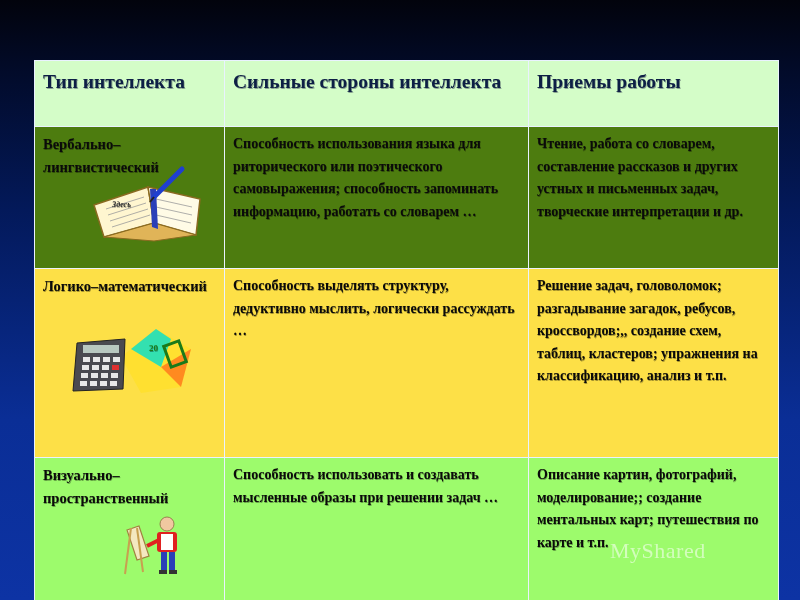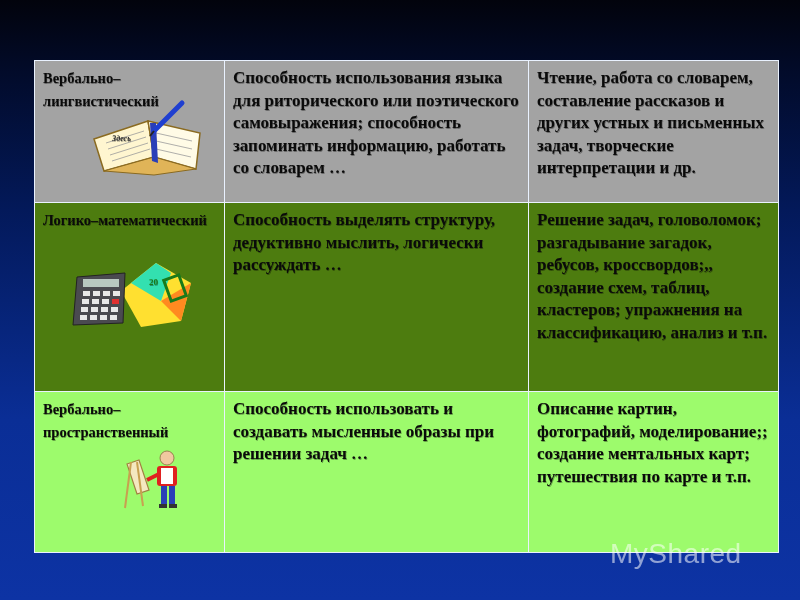--- a/index.html
+++ b/index.html
@@ -10,55 +10,60 @@
     }
     .slide-table {
       position: absolute; left: 34px; top: 60px; width: 744px;
       border-collapse: collapse; table-layout: fixed;
     }
     .slide-table td, .slide-table th {
       border: 1.5px solid #eaf2ff;
       vertical-align: top; text-align: left;
       padding: 6px 8px 4px 8px;
       font-weight: bold; color: #0a0a0a;
-      font-size: 17px; line-height: 22.5px;
+      font-size: 14px; line-height: 22.5px;
       text-shadow: 0.6px 0.6px 0 rgba(0,0,0,0.35);
     }
     .slide-table th {
       background: #d4fdc8; color: #0d1f45;
       font-size: 19.5px; line-height: 26px;
       padding-top: 8px; height: 53px;
       text-shadow: 0.8px 0.8px 0 rgba(0,0,40,0.35);
     }
     .col1 { width: 190px; } .col2 { width: 304px; } .col3 { width: 250px; }
-    .row-verbal td { background: #a3a3a3; height: 131px; }
-    .row-logic td { background: #4d7c0f; height: 178px; margin-left: 38px; }
+    .row-verbal td { background: #4d7c0f; height: 131px; }
+    .row-logic td { background: #fde047; height: 178px; margin-left: 38px; }
     .row-visual td { background: #9dfb6c; height: 150px; }
     .row-verbal .type-cell, .row-logic .type-cell, .row-visual .type-cell { font-size: 14.5px; }
     .type-cell { position: relative; }
     .illus { position: absolute; }
     .illus-book { left: 55px; top: 38px; }
     .illus-calc { left: 36px; top: 58px; }
     .illus-painter { left: 88px; top: 58px; }
     .watermark {
       position: absolute; left: 610px; top: 538px;
-      font-family: Liberation Sans, sans-serif; font-size: 28px;
+      font-family: Liberation Serif, serif; font-size: 22px;
       color: rgba(255,255,255,0.55); font-weight: normal; letter-spacing: 0.5px;
     }
   </style>
 </head>
 <body>
 
 <table class="slide-table">
   <colgroup>
       <col class="col1">
       <col class="col2">
       <col class="col3">
     </colgroup>
   <tbody>
+      <tr>
+    <th>Тип интеллекта</th>
+    <th>Сильные стороны интеллекта</th>
+    <th>Приемы работы</th>
+  </tr>
 
   <tr class="row-verbal">
     <td class="type-cell">
       <div>Вербально–лингвистический</div>
       <span class="illus illus-book">
         <svg width="120" height="80" viewBox="0 0 120 80">
           <polygon points="4,40 58,22 64,58 14,72" fill="#fff6d0" stroke="#8a6a20" stroke-width="1.5"></polygon>
           <polygon points="58,22 110,34 106,70 64,58" fill="#fffbe6" stroke="#8a6a20" stroke-width="1.5"></polygon>
           <polygon points="14,72 64,58 106,70 64,76" fill="#e0b458" stroke="#8a6a20" stroke-width="1"></polygon>
           <g stroke="#9a9a9a" stroke-width="0.8">
@@ -113,21 +118,21 @@
           <rect x="41" y="38" width="7" height="5" fill="#e03030"></rect>
         </svg>
       </span>
     </td>
     <td>Способность выделять структуру, дедуктивно мыслить, логически рассуждать …</td>
     <td>Решение задач, головоломок; разгадывание загадок, ребусов,  кроссвордов;,, создание схем, таблиц, кластеров; упражнения на классификацию, анализ и т.п.</td>
   </tr>
 
   <tr class="row-visual">
     <td class="type-cell">
-      <div>Вербально–пространственный</div>
+      <div>Визуально–пространственный</div>
       <span class="illus illus-painter">
         <svg width="70" height="62" viewBox="0 0 70 62">
           <polygon points="4,14 16,10 26,40 14,44" fill="#f4e8c0" stroke="#a08040" stroke-width="1.2"></polygon>
           <line x1="8" y1="12" x2="2" y2="58" stroke="#c8a050" stroke-width="2"></line>
           <line x1="14" y1="12" x2="20" y2="56" stroke="#c8a050" stroke-width="2"></line>
           <circle cx="44" cy="8" r="7" fill="#f0c8a0" stroke="#8a6a40" stroke-width="0.8"></circle>
           <rect x="34" y="16" width="20" height="20" rx="3" fill="#e02020"></rect>
           <rect x="38" y="18" width="12" height="16" fill="#ffffff"></rect>
           <line x1="36" y1="24" x2="24" y2="30" stroke="#e02020" stroke-width="4"></line>
           <rect x="38" y="36" width="6" height="18" fill="#2a3fb8"></rect>

